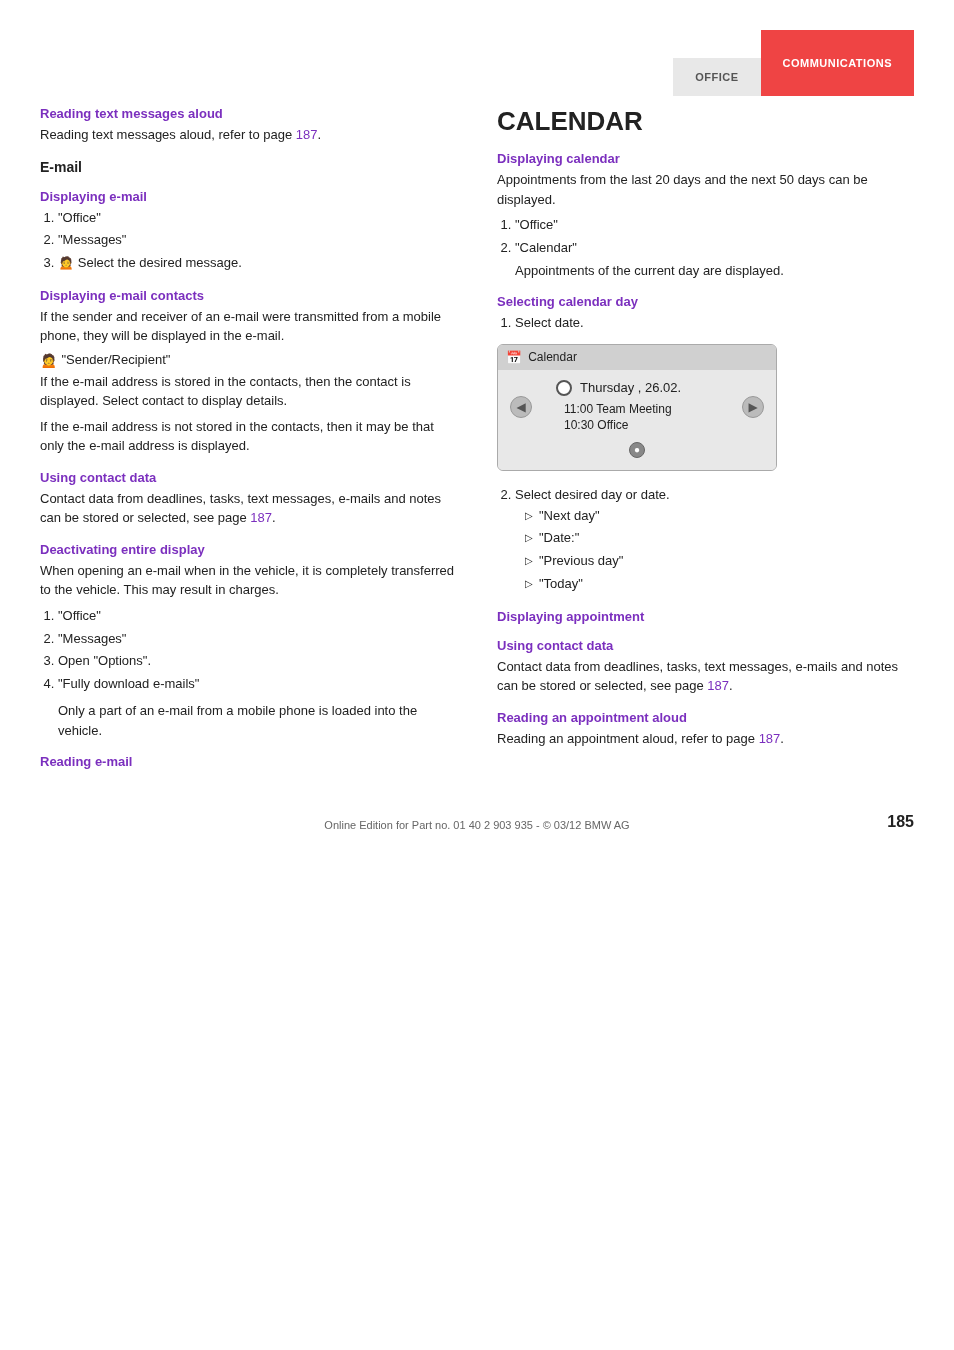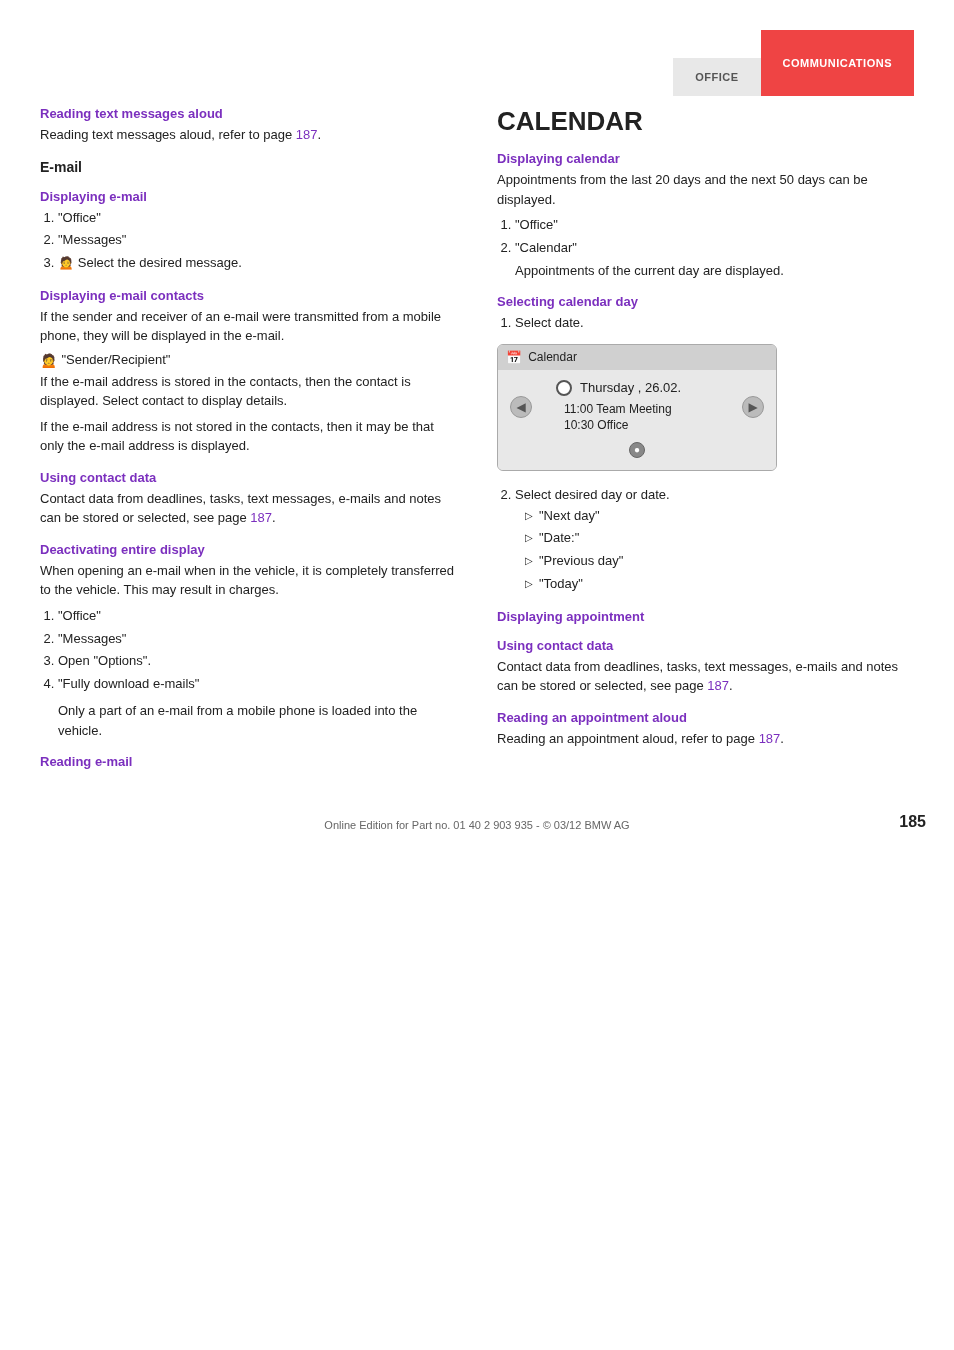--- a/index.html
+++ b/index.html
@@ -279,21 +279,21 @@
     .page-footer {
       text-align: center;
       font-size: 11px;
       color: #666;
       margin-top: 26px;
       padding-bottom: 20px;
     }
 
     .page-number {
       position: absolute;
-      right: 28px;
+      right: 40px;
       font-size: 16px;
       font-weight: bold;
       color: #222;
     }
 
     .footer-row {
       display: flex;
       justify-content: center;
       align-items: center;
       gap: 20px;

